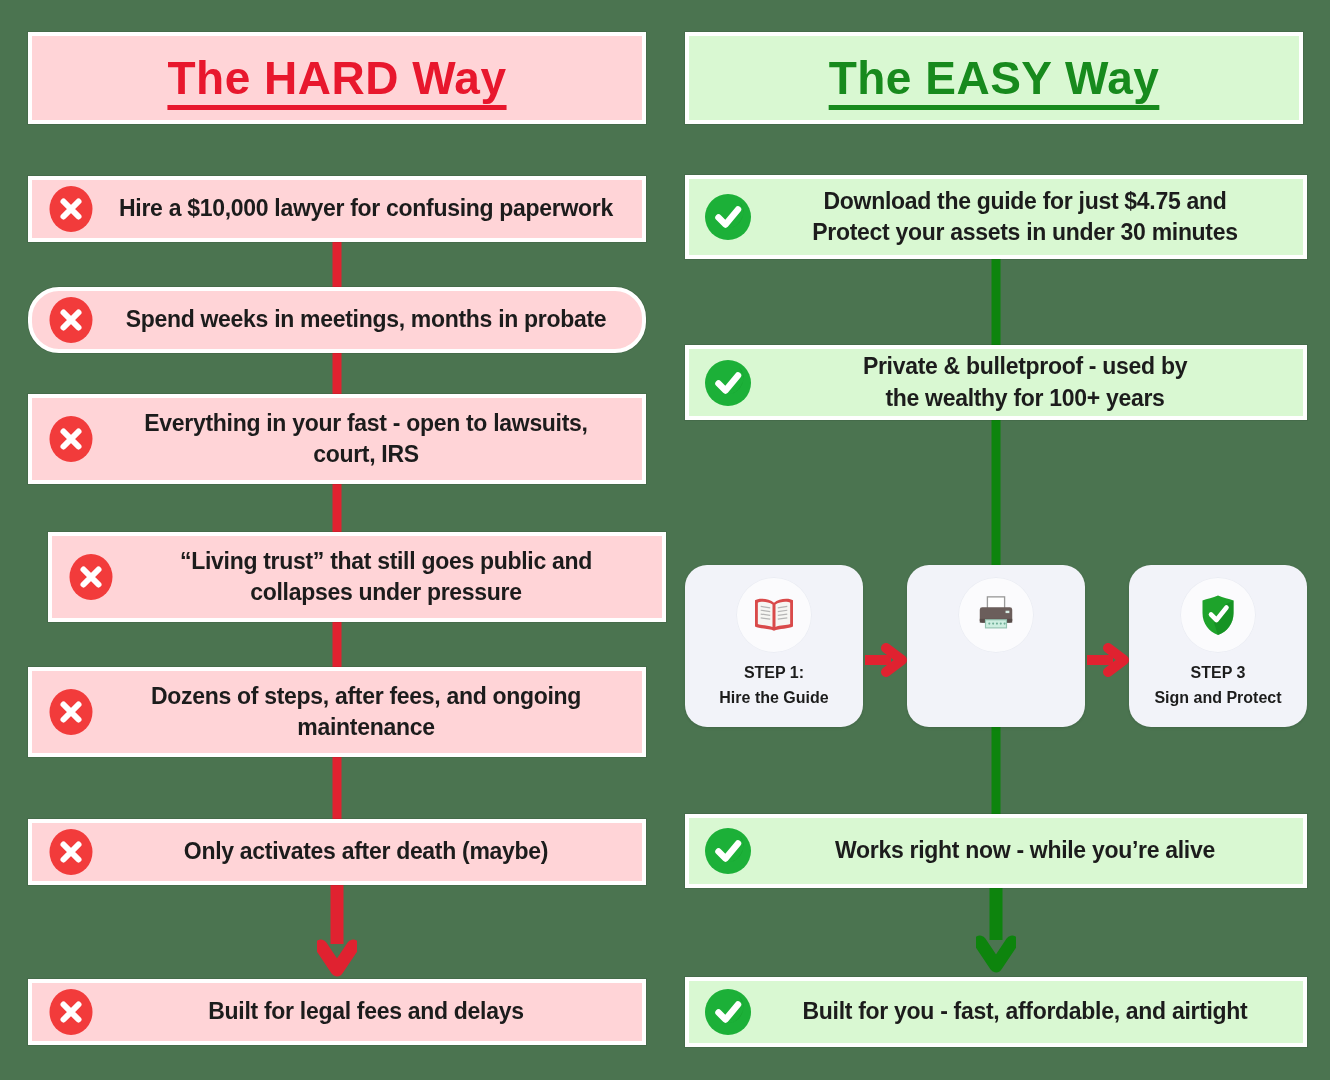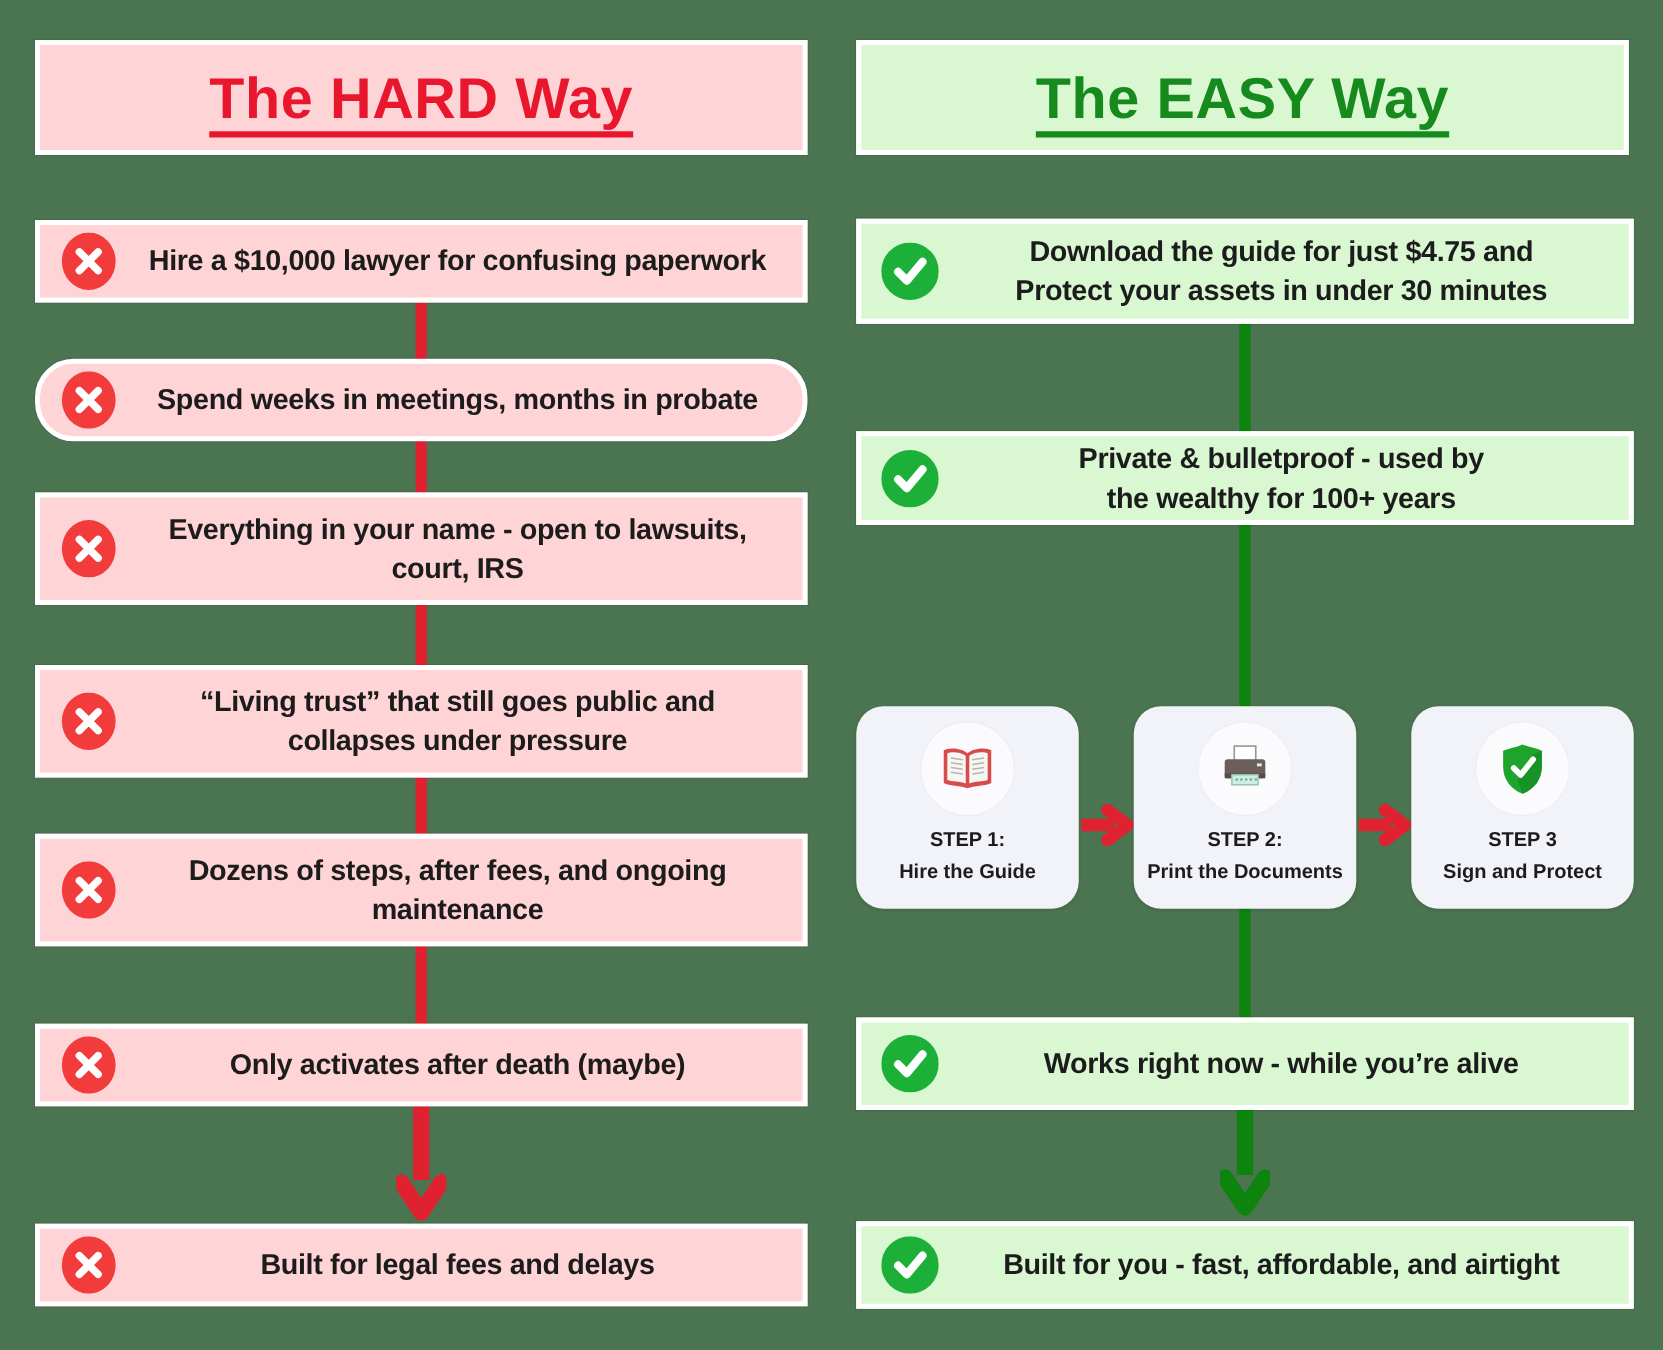--- a/index.html
+++ b/index.html
@@ -23,21 +23,21 @@
   .col-left .title{color:var(--red-accent);}
   .hdr-right{left:685px;}
   .hdr-right .title{color:var(--green-accent);}
   .item{padding:4px 12px 4px 70px;}
   .item .txt{width:100%;text-align:center;font-size:23px;font-weight:700;line-height:1.35;
        letter-spacing:-0.3px;white-space:pre-line;}
   .badge{position:absolute;left:16px;top:50%;transform:translateY(-50%);width:46px;height:46px;}
   
   .lb{left:28px;width:618px;}
   .lb0{top:176px;height:66px;} .lb1{top:287px;height:66px;border-radius:31px;} .lb2{top:394px;height:90px;}
-  .lb3{top:532px;height:90px;} .lb4{top:667px;height:90px;} .lb5{top:819px;height:66px;}
+  .lb3{top:532px;height:90px;margin-left:20px;} .lb4{top:667px;height:90px;} .lb5{top:819px;height:66px;}
   .lb6{top:979px;height:66px;}
   
   .rb{left:685px;width:622px;}
   .rb0{top:175px;height:84px;} .rb1{top:345px;height:75px;}
   .rb2{top:814px;height:74px;} .rb3{top:977px;height:70px;align-items:center;}
   
   .steps-row{position:absolute;z-index:2;left:685px;top:565px;width:622px;height:162px;
        display:flex;justify-content:space-between;}
   .step-card{width:178px;height:162px;background:var(--card-bg);border-radius:22px;
        display:flex;flex-direction:column;align-items:center;box-shadow:0 1px 3px rgba(0,0,0,.12);}
@@ -88,21 +88,21 @@
     <p class="txt">Spend weeks in meetings, months in probate</p>
   </div>
 
   <div class="box lb lb2 item">
     <span class="badge">
       <svg width="46" height="46" viewBox="0 0 46 46">
           <ellipse cx="23" cy="23" rx="21.5" ry="23" fill="var(--x-red)"></ellipse>
           <path d="M15.5 15.5 L30.5 30.5 M30.5 15.5 L15.5 30.5" stroke="#fff" stroke-width="6" stroke-linecap="round"></path>
         </svg>
     </span>
-    <p class="txt">Everything in your name - open to lawsuits,
+    <p class="txt">Everything in your fast - open to lawsuits,
 court, IRS</p>
   </div>
 
   <div class="box lb lb3 item">
     <span class="badge">
       <svg width="46" height="46" viewBox="0 0 46 46">
           <ellipse cx="23" cy="23" rx="21.5" ry="23" fill="var(--x-red)"></ellipse>
           <path d="M15.5 15.5 L30.5 30.5 M30.5 15.5 L15.5 30.5" stroke="#fff" stroke-width="6" stroke-linecap="round"></path>
         </svg>
     </span>
@@ -211,24 +211,20 @@
           <rect x="11" y="27" width="22" height="8.5" fill="#cdeee0" stroke="#93c3b0" stroke-width="1.2"></rect>
           <g fill="#6fae97">
             <circle cx="15" cy="31" r="1.1"></circle>
               <circle cx="19" cy="31" r="1.1"></circle>
               <circle cx="23" cy="31" r="1.1"></circle>
             <circle cx="27" cy="31" r="1.1"></circle>
               <circle cx="31" cy="31" r="1.1"></circle>
           </g>
         </svg>
       </span>
-      <div class="step-label">
-        <div>STEP 2:</div>
-        <div>Print the Documents</div>
-      </div>
     </div>
 
     <svg class="step-arrow" width="44" height="34" viewBox="0 0 44 34">
       <path d="M2 17 H28" stroke="var(--red-line)" stroke-width="10" stroke-linecap="butt"></path>
       <path d="M23 5 L39 17 L23 29" fill="none" stroke="var(--red-line)" stroke-width="10" stroke-linecap="round" stroke-linejoin="round"></path>
     </svg>
 
     <div class="step-card">
       <span class="step-circle">
         <svg width="40" height="44" viewBox="0 0 40 44">

